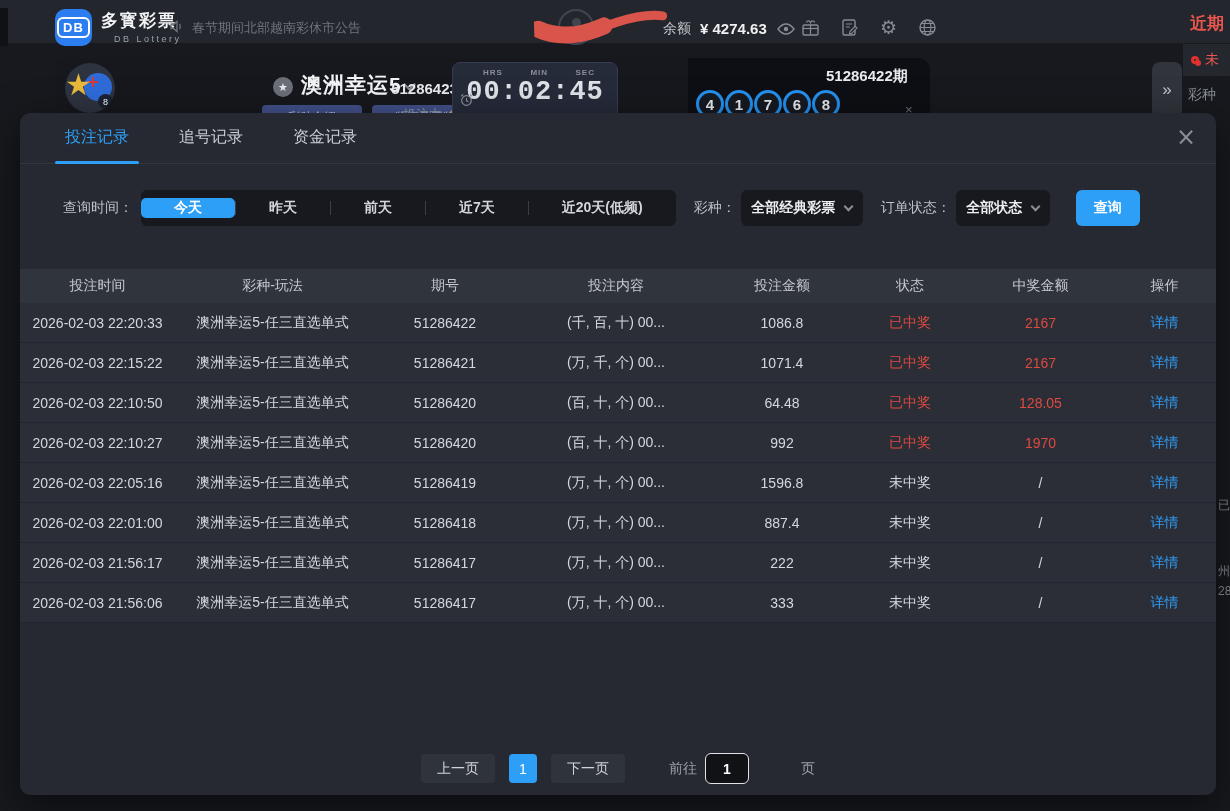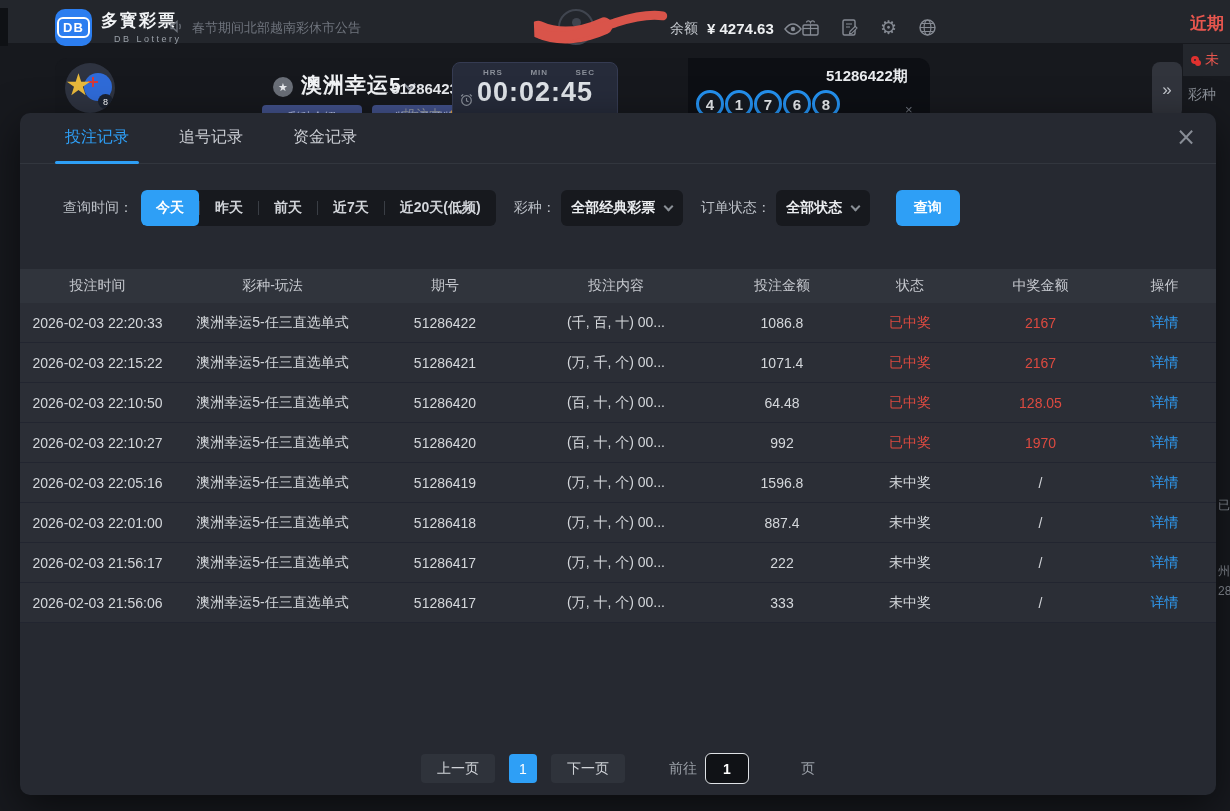--- a/index.html
+++ b/index.html
@@ -14,21 +14,21 @@
   .logo-badge .db-frame { border:2px solid #fff; border-radius:6px; padding:1px 4px; color:#fff; font-weight:bold; font-size:13px; letter-spacing:1px; }
   .brand { position:absolute; left:101px; top:9px; }
   .brand .cn { color:#f2f4f6; font-size:17px; font-weight:bold; letter-spacing:2px; }
   .brand .en { color:#9aa0a8; font-size:9px; letter-spacing:2.5px; margin-top:2px;margin-left:13px; }
   .announce { position:absolute; left:170px; top:19px; display:flex; align-items:center; gap:7px; color:#6f747d; font-size:13px; }
   .ghost-avatar { position:absolute; left:558px; top:9px; width:36px; height:36px; border-radius:50%; border:2px solid #40454f; }
   .ghost-avatar .head { position:absolute; left:12px; top:7px; width:9px; height:9px; border-radius:50%; background:#40454f; }
   .ghost-avatar .body { position:absolute; left:7px; top:18px; width:19px; height:10px; border-radius:9px 9px 0 0; background:#40454f; }
   .scribble { position:absolute; left:534px; top:5px; width:134px; height:40px; transform:rotate(-2deg); }
   .balance { position:absolute; left:663px; top:18px; display:flex; align-items:center; gap:9px; }
-  .balance .lbl { color:#c3c7cd; font-size:14px;margin-left:7px; }
+  .balance .lbl { color:#c3c7cd; font-size:14px; }
   .balance .val { color:#eef0f2; font-size:15px; font-weight:bold; }
   .tb-icons { position:absolute; left:800px; top:17px; display:flex; gap:18px; align-items:center; }
   .tb-icon { width:21px; height:21px; display:flex; align-items:center; justify-content:center; color:#868b94; cursor:pointer; }
   .tb-icon svg { display:block; }
   .gear-glyph { font-size:19px; line-height:1; font-family:"DejaVu Sans",sans-serif; }
 
   
   .game-header { position:absolute; left:55px; top:58px; width:875px; height:55px; background:#16181d; border-radius:12px 12px 0 0; overflow:hidden; }
   .g-avatar { position:absolute; left:10px; top:5px; width:50px; height:50px; border-radius:50%; background:#2e3340; overflow:hidden; }
   .g-avatar .flagball { position:absolute; right:3px; top:10px; width:28px; height:28px; border-radius:50%; background:#2f6bd8; }
@@ -40,21 +40,21 @@
   .fav-circle { position:absolute; left:218px; top:19px; width:20px; height:20px; border-radius:50%; background:#6a6f78; color:#e8eaee; font-size:11px; display:flex; align-items:center; justify-content:center; font-family:"DejaVu Sans",sans-serif; }
   .g-title { position:absolute; left:246px; top:13px; color:#f2f4f6; font-size:21px; font-weight:bold; letter-spacing:1px; }
   .chev { display:inline-block; width:9px; height:9px; border-right:2px solid #8a8f99; border-bottom:2px solid #8a8f99; transform:rotate(45deg); }
   .g-title-chev { position:absolute; left:350px; top:22px; }
   .g-tag { position:absolute; top:47px; height:24px; border-radius:4px; background:#415089; color:#b9c4e8; font-size:12px; display:flex; align-items:center; justify-content:center; padding:0 10px; }
   .g-period-block { position:absolute; left:312px; top:22px; width:130px; text-align:center; }
   .g-period { color:#e9ebee; font-size:15px; font-weight:bold; }
   .g-status { margin-top:7px; color:#9298a2; font-size:13px; display:flex; align-items:center; justify-content:center; gap:6px; }
   .timer-box { position:absolute; left:397px; top:4px; width:166px; height:58px; background:#262b3a; border:1px solid #353b52; border-radius:8px; }
   .timer-labels { display:flex; justify-content:space-between; padding:5px 22px 0 30px; color:#8a8f99; font-size:8px; font-weight:bold; letter-spacing:1px; }
-  .timer-digits { text-align:center; color:#dfe3e8; font-family:Liberation Sans, sans-serif; font-weight:bold; font-size:27px; letter-spacing:1px; margin-top:0px; }
+  .timer-digits { text-align:center; color:#dfe3e8; font-family:Liberation Mono, monospace; font-weight:bold; font-size:27px; letter-spacing:1px; margin-top:0px; }
   .alarm-ic { position:absolute; left:7px; bottom:12px; }
   .draw-box { position:absolute; left:633px; top:0; width:242px; height:60px; background:#0d0f14; border-radius:0 10px 0 0; }
   .draw-period { position:absolute; left:138px; top:9px; color:#e9ebee; font-size:15px; font-weight:bold; }
   .balls { position:absolute; left:8px; top:32px; display:flex; gap:1px; }
   .ball { width:28px; height:28px; border-radius:50%; border:3px solid #2491f0; background:#161a21; color:#e8ebee; font-weight:bold; font-size:15px; display:flex; align-items:center; justify-content:center; }
   .draw-collapse { position:absolute; left:217px; top:44px; color:#6d727c; font-size:13px; }
 
   
   .side-tab { position:absolute; left:1152px; top:62px; width:30px; height:56px; background:#31343c; border-radius:8px; color:#c3c7cd; font-size:17px; display:flex; align-items:center; justify-content:center; cursor:pointer; }
   .recent-frag { position:absolute; left:1190px; top:12px; width:40px; overflow:hidden; color:#e8564e; font-size:17px; font-weight:bold; white-space:nowrap; }
@@ -69,21 +69,21 @@
   .modal { position:absolute; left:20px; top:113px; width:1196px; height:682px; background:#262931; border-radius:10px; box-shadow:0 12px 40px rgba(0,0,0,.55); }
   .tabs-row { position:relative; height:51px; border-bottom:1px solid #32363e; padding-left:45px; display:flex; align-items:center; gap:50px; }
   .tab { font-size:16px; color:#c9ccd2; cursor:pointer; position:relative; padding:14px 0 16px; }
   .tab.active { color:#2e9ff6; }
   .tab.active::after { content:""; position:absolute; left:-10px; right:-10px; bottom:0; height:3px; border-radius:2px; background:#2e9ff6; }
   .modal-close { position:absolute; right:20px; top:12px; color:#888d96; font-size:24px; cursor:pointer; line-height:1; font-family:"DejaVu Sans",sans-serif; }
 
   .filters { display:flex; align-items:center; margin:26px 0 0 43px; }
   .f-label { color:#bcc0c7; font-size:14px; }
   .time-group { display:flex; align-items:center; height:36px; background:#17191e; border-radius:6px; margin-left:8px; overflow:hidden; }
-  .time-opt { height:36px; display:flex; align-items:center; padding:0 15px; color:#d2d5da; font-size:14px; font-weight:bold; cursor:pointer; }
+  .time-opt { height:20px; display:flex; align-items:center; padding:0 33px; color:#d2d5da; font-size:14px; font-weight:bold; cursor:pointer; }
   .time-opt.active { background:#2e9ff6; color:#fff; border-radius:5px; }
   .vsep { width:1px; height:14px; background:#3a3e45; }
   .dropdown { height:36px; background:#17191e; border-radius:6px; display:flex; align-items:center; justify-content:center; gap:10px; color:#eceef1; font-size:14px; font-weight:bold; cursor:pointer; margin-left:5px; }
   .dropdown .chev { width:7px; height:7px; border-color:#8a8f96; margin-top:-4px; }
   .dd-lottery { width:122px; }
   .dd-status { width:94px; }
   .ml18 { margin-left:18px; }
   .search-btn { width:64px; height:36px; margin-left:26px; background:#2e9ff6; border:none; border-radius:6px; color:#fff; font-size:14px; font-weight:bold; cursor:pointer; font-family:inherit; }
 
   .grid { display:grid; grid-template-columns:155px 195px 150px 192px 140px 116px 145px 103px; align-items:center; }

